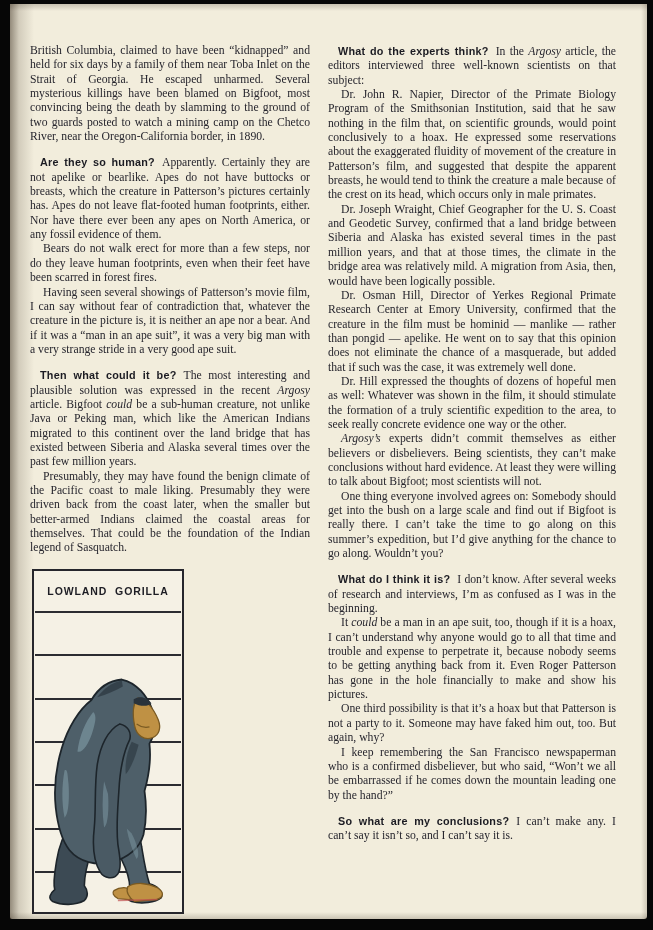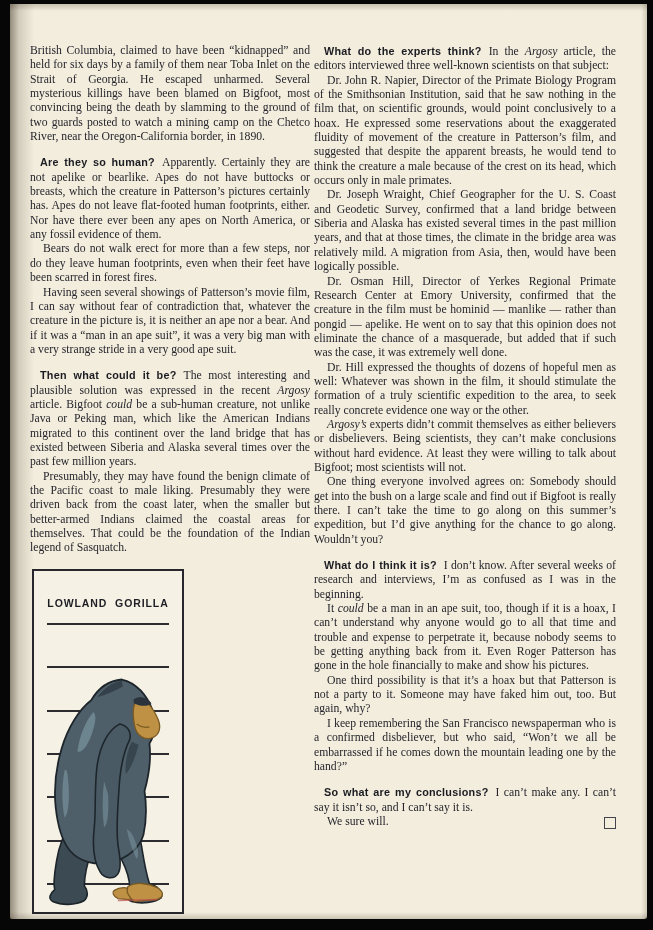--- a/index.html
+++ b/index.html
@@ -15,21 +15,21 @@
   .page::before { 
     content:''; position:absolute; inset:0; pointer-events:none;
     background:
       linear-gradient(90deg, rgba(45,32,18,.48) 0px, rgba(45,32,18,.16) 9px, rgba(45,32,18,0) 24px),
       linear-gradient(180deg, rgba(45,32,18,.22) 0px, rgba(45,32,18,0) 7px),
       linear-gradient(270deg, rgba(45,32,18,.18) 0px, rgba(45,32,18,0) 6px),
       linear-gradient(0deg, rgba(45,32,18,.20) 0px, rgba(45,32,18,0) 7px);
   }
   .content {
     position:absolute; left:20px; top:40px; right:31px; bottom:18px;
-    display:flex; gap:4px;justify-content:center;
+    display:flex; gap:18px;justify-content:center;
   }
   .col-left  { width:280px; flex:none; }
   .col-right { flex:1; }
 
   p.para {
     margin:0; font-size:11.7px; line-height:14.35px; color:#27262e;
     text-align:justify; text-indent:13px;
   }
   p.para.no-indent { text-indent:0; }
   p.para.has-heading { text-indent:10px; }
@@ -38,21 +38,21 @@
     font-family:"Liberation Sans", sans-serif; font-weight:bold;
     font-size:10.8px; letter-spacing:.25px; color:#1b1b22; padding-right:7px;
   }
   .end-square {
     float:right; width:10px; height:10px; margin-top:2px;
     border:1.3px solid #44444c; background:transparent;
   }
 
   
   figure.chart {
-    position:relative; margin:13px 0 0 2px; padding:13px;
+    position:relative; margin:13px 0 0 2px; padding:1px;
     width:152px; height:345px; border:2px solid #26262c;
     box-sizing:border-box; background:rgba(255,255,255,.25);
   }
   .chart-title-row {
     height:39px; border-bottom:2px solid #2c2c31;
     display:flex; align-items:center; justify-content:center;
   }
   .chart-title-row span {
     font-family:"Liberation Sans", sans-serif; font-weight:bold;
     font-size:10.5px; letter-spacing:.9px; word-spacing:4px; color:#1d1d24;
@@ -130,19 +130,18 @@
           <p class="para"><span>Dr. Joseph Wraight, Chief Geographer for the U. S. Coast and Geodetic Survey, confirmed that a land bridge between Siberia and Alaska has existed several times in the past million years, and that at those times, the climate in the bridge area was relatively mild.  A migration from Asia, then, would have been logically possible.</span></p>
           <p class="para"><span>Dr. Osman Hill, Director of Yerkes Regional Primate Research Center at Emory University, confirmed that the creature in the film must be hominid — manlike — rather than pongid — apelike.  He went on to say that this opinion does not eliminate the chance of a masquerade, but added that if such was the case, it was extremely well done.</span></p>
           <p class="para"><span>Dr. Hill expressed the thoughts of dozens of hopeful men as well: Whatever was shown in the film, it should stimulate the formation of a truly scientific expedition to the area, to seek really concrete evidence one way or the other.</span></p>
           <p class="para"><span><i>Argosy’s</i> experts didn’t commit themselves as either believers or disbelievers. Being scientists, they can’t make conclusions without hard evidence.  At least they were willing to talk about Bigfoot; most scientists will not.</span></p>
           <p class="para"><span>One thing everyone involved agrees on:  Somebody should get into the bush on a large scale and find out if Bigfoot is really there.  I can’t take the time to go along on this summer’s expedition, but I’d give anything for the chance to go along.  Wouldn’t you?</span></p>
           <p class="para has-heading space-before"><span class="run-in-heading">What do I think it is?</span><span>I don’t know.  After several weeks of research and interviews, I’m as confused as I was in the beginning.</span></p>
           <p class="para"><span>It <i>could</i> be a man in an ape suit, too, though if it is a hoax, I can’t understand why anyone would go to all that time and trouble and expense to perpetrate it, because nobody seems to be getting anything back from it.  Even Roger Patterson has gone in the hole financially to make and show his pictures.</span></p>
           <p class="para"><span>One third possibility is that it’s a hoax but that Patterson is not a party to it. Someone may have faked him out, too.  But again, why?</span></p>
           <p class="para"><span>I keep remembering the San Francisco newspaperman who is a confirmed disbeliever, but who said, “Won’t we all be embarrassed if he comes down the mountain leading one by the hand?”</span></p>
           <p class="para has-heading space-before"><span class="run-in-heading">So what are my conclusions?</span><span>I can’t make any. I can’t say it isn’t so, and I can’t say it is.</span></p>
-          <p class="para"><span class="end-square"></span><span>We sure will.</span></p>
         </div>
 
     </div>
 
   </div>
 </div>
 
 </body></html>

